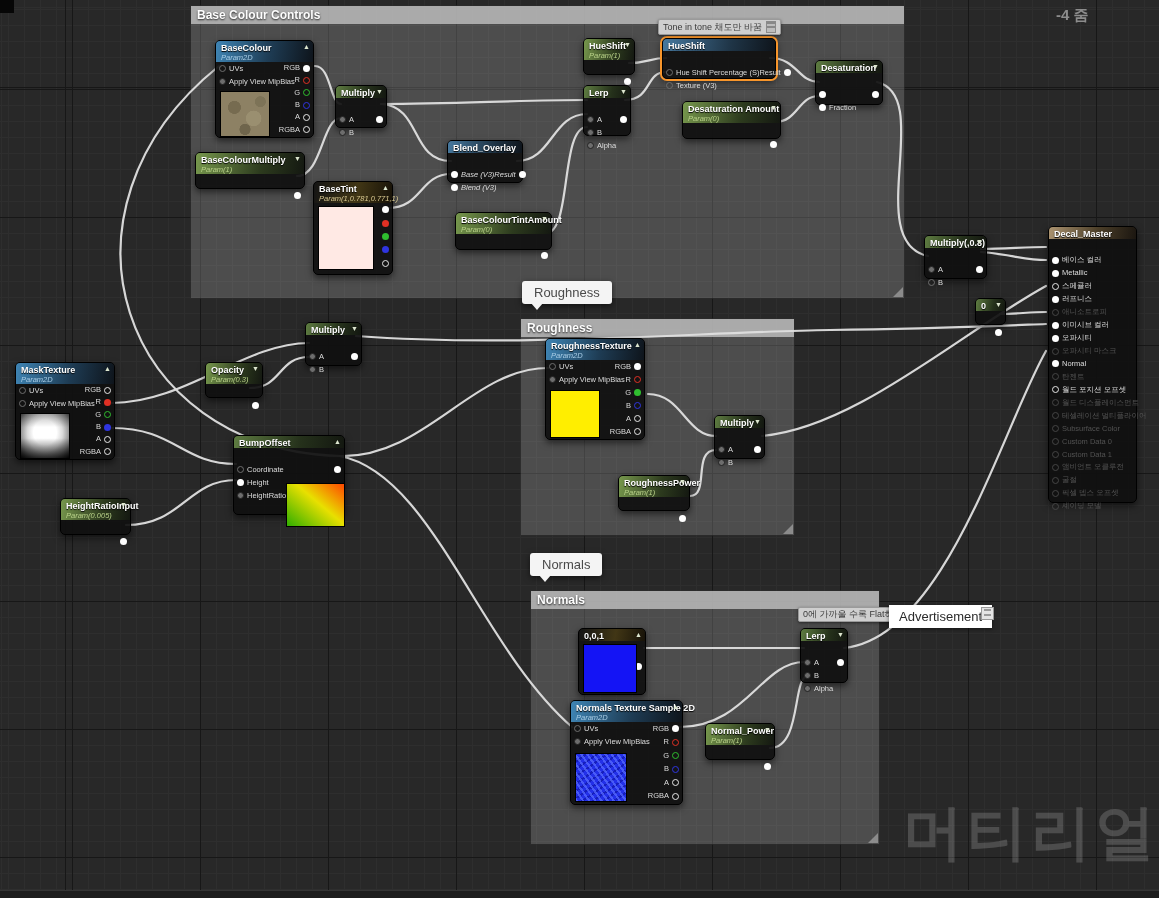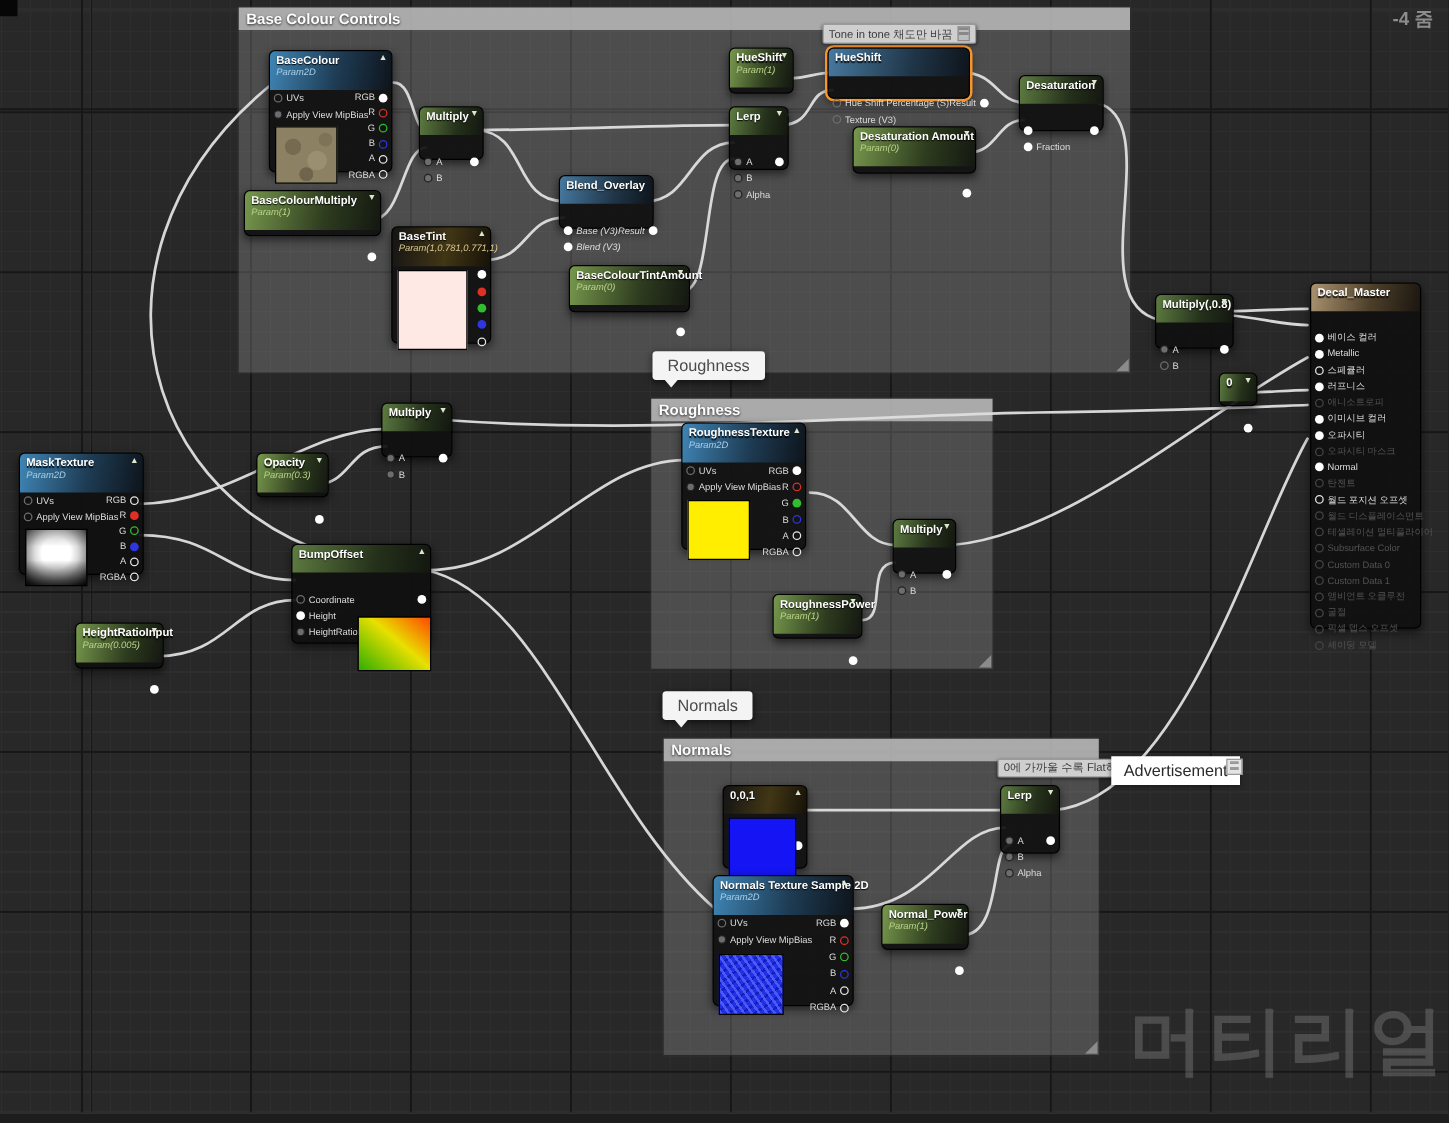--- a/index.html
+++ b/index.html
@@ -16,21 +16,21 @@
     font-size:12px;font-weight:bold;padding:0 6px;text-shadow:0 1px 2px rgba(0,0,0,0.8);white-space:nowrap;overflow:hidden;}
   .comment .grip{position:absolute;right:1px;bottom:1px;width:0;height:0;
     border-left:10px solid transparent;border-bottom:10px solid rgba(255,255,255,0.35);}
   
   #wires{position:absolute;left:0;top:0;z-index:2;pointer-events:none;}
   #wires path{fill:none;stroke:#dedede;stroke-width:2.2;stroke-linecap:round;opacity:0.96;}
   
   .node{position:absolute;z-index:3;background:rgba(16,16,16,0.93);border:1px solid #000;
     border-radius:5px;box-shadow:0 3px 7px rgba(0,0,0,0.55);color:#ccc;display:flex;flex-direction:column;box-sizing:border-box;}
   .node.selected{box-shadow:0 0 0 2px #f7952b,0 3px 8px rgba(0,0,0,0.6);}
-  .nhead{position:relative;border-radius:4px 4px 0 0;padding:2px 14px 10px 5px;flex:none;}
+  .nhead{position:relative;border-radius:4px 4px 0 0;padding:2px 14px 0 5px;flex:none;}
   .ntitle{font-weight:bold;color:#fff;font-size:9px;text-shadow:0 1px 1px #000;white-space:nowrap;display:block;line-height:10px;}
   .nsub{font-style:italic;font-size:7.5px;line-height:8px;margin-top:1px;white-space:nowrap;}
   .caret{position:absolute;right:3px;top:2px;font-size:7px;color:#dde6cf;}
   .k-tex  .nhead{background:linear-gradient(100deg,#3f85b5 0%,#1e3c54 55%,#0e141b 100%);}
   .k-tex  .nsub{color:#a9cde6;}
   .k-fn   .nhead{background:linear-gradient(100deg,#47799f 0%,#1f3547 60%,#0e141b 100%);}
   .k-scalar .nhead{background:linear-gradient(100deg,#77984d 0%,#2d3b1e 60%,#141811 100%);}
   .k-scalar .nsub{color:#b9d289;}
   .k-op   .nhead{background:linear-gradient(100deg,#5e7c41 0%,#25311b 60%,#131710 100%);}
   .k-gold .nhead{background:linear-gradient(100deg,#a08936 0%,#41361500 0%,#413615 55%,#171208 100%);}
@@ -982,17 +982,17 @@
   </div>
   <div class="bubble" style="left:798px;top:607px;max-width:92px;overflow:hidden;">
     <span>0에 가까울 수록 Flat하고 1</span>
   </div>
 
   <div class="adbox" style="left:889px;top:605px;">
     <span>Advertisement</span>
   </div>
   <div class="adclose" style="left:981px;top:607px;"></div>
 
-  <div class="zoomlabel" style="left:1114px;top:6px;">-4 줌</div>
+  <div class="zoomlabel" style="left:1056px;top:6px;">-4 줌</div>
   <div class="watermark" style="left:903px;top:793px;">머티리얼</div>
   <div class="cornerbox"></div>
   <div class="bottombar"></div>
 </div>
 
 </body></html>

